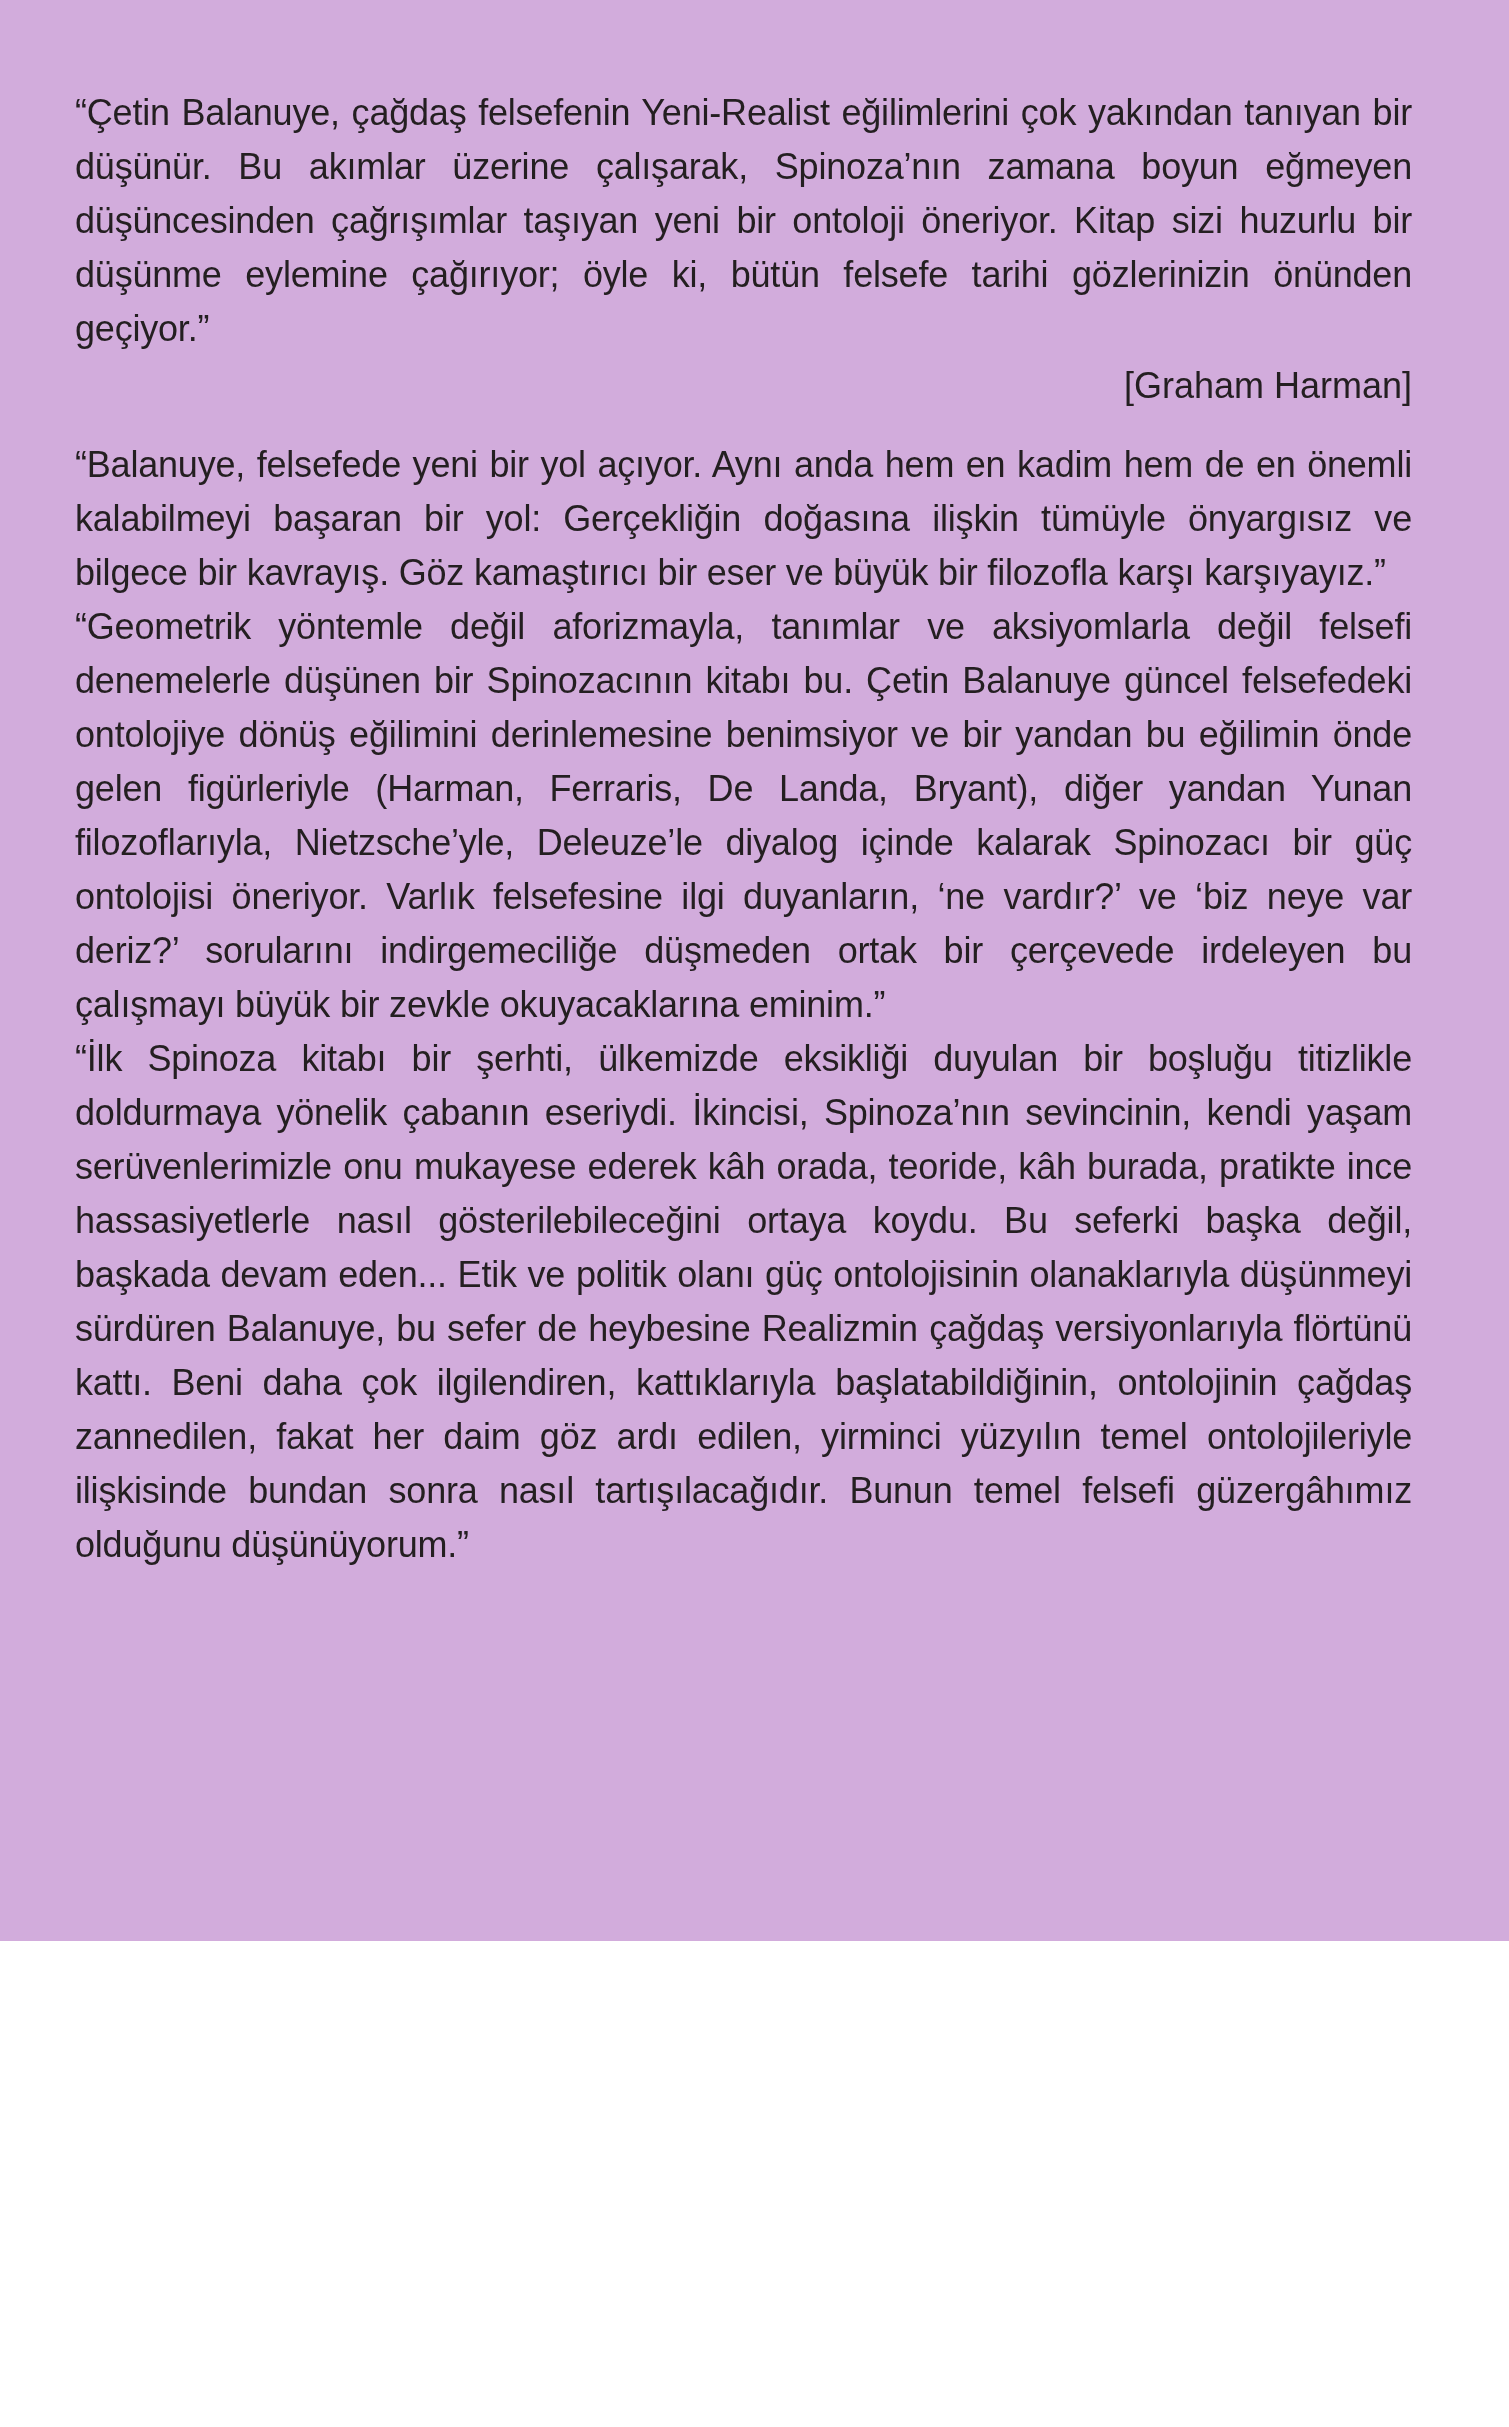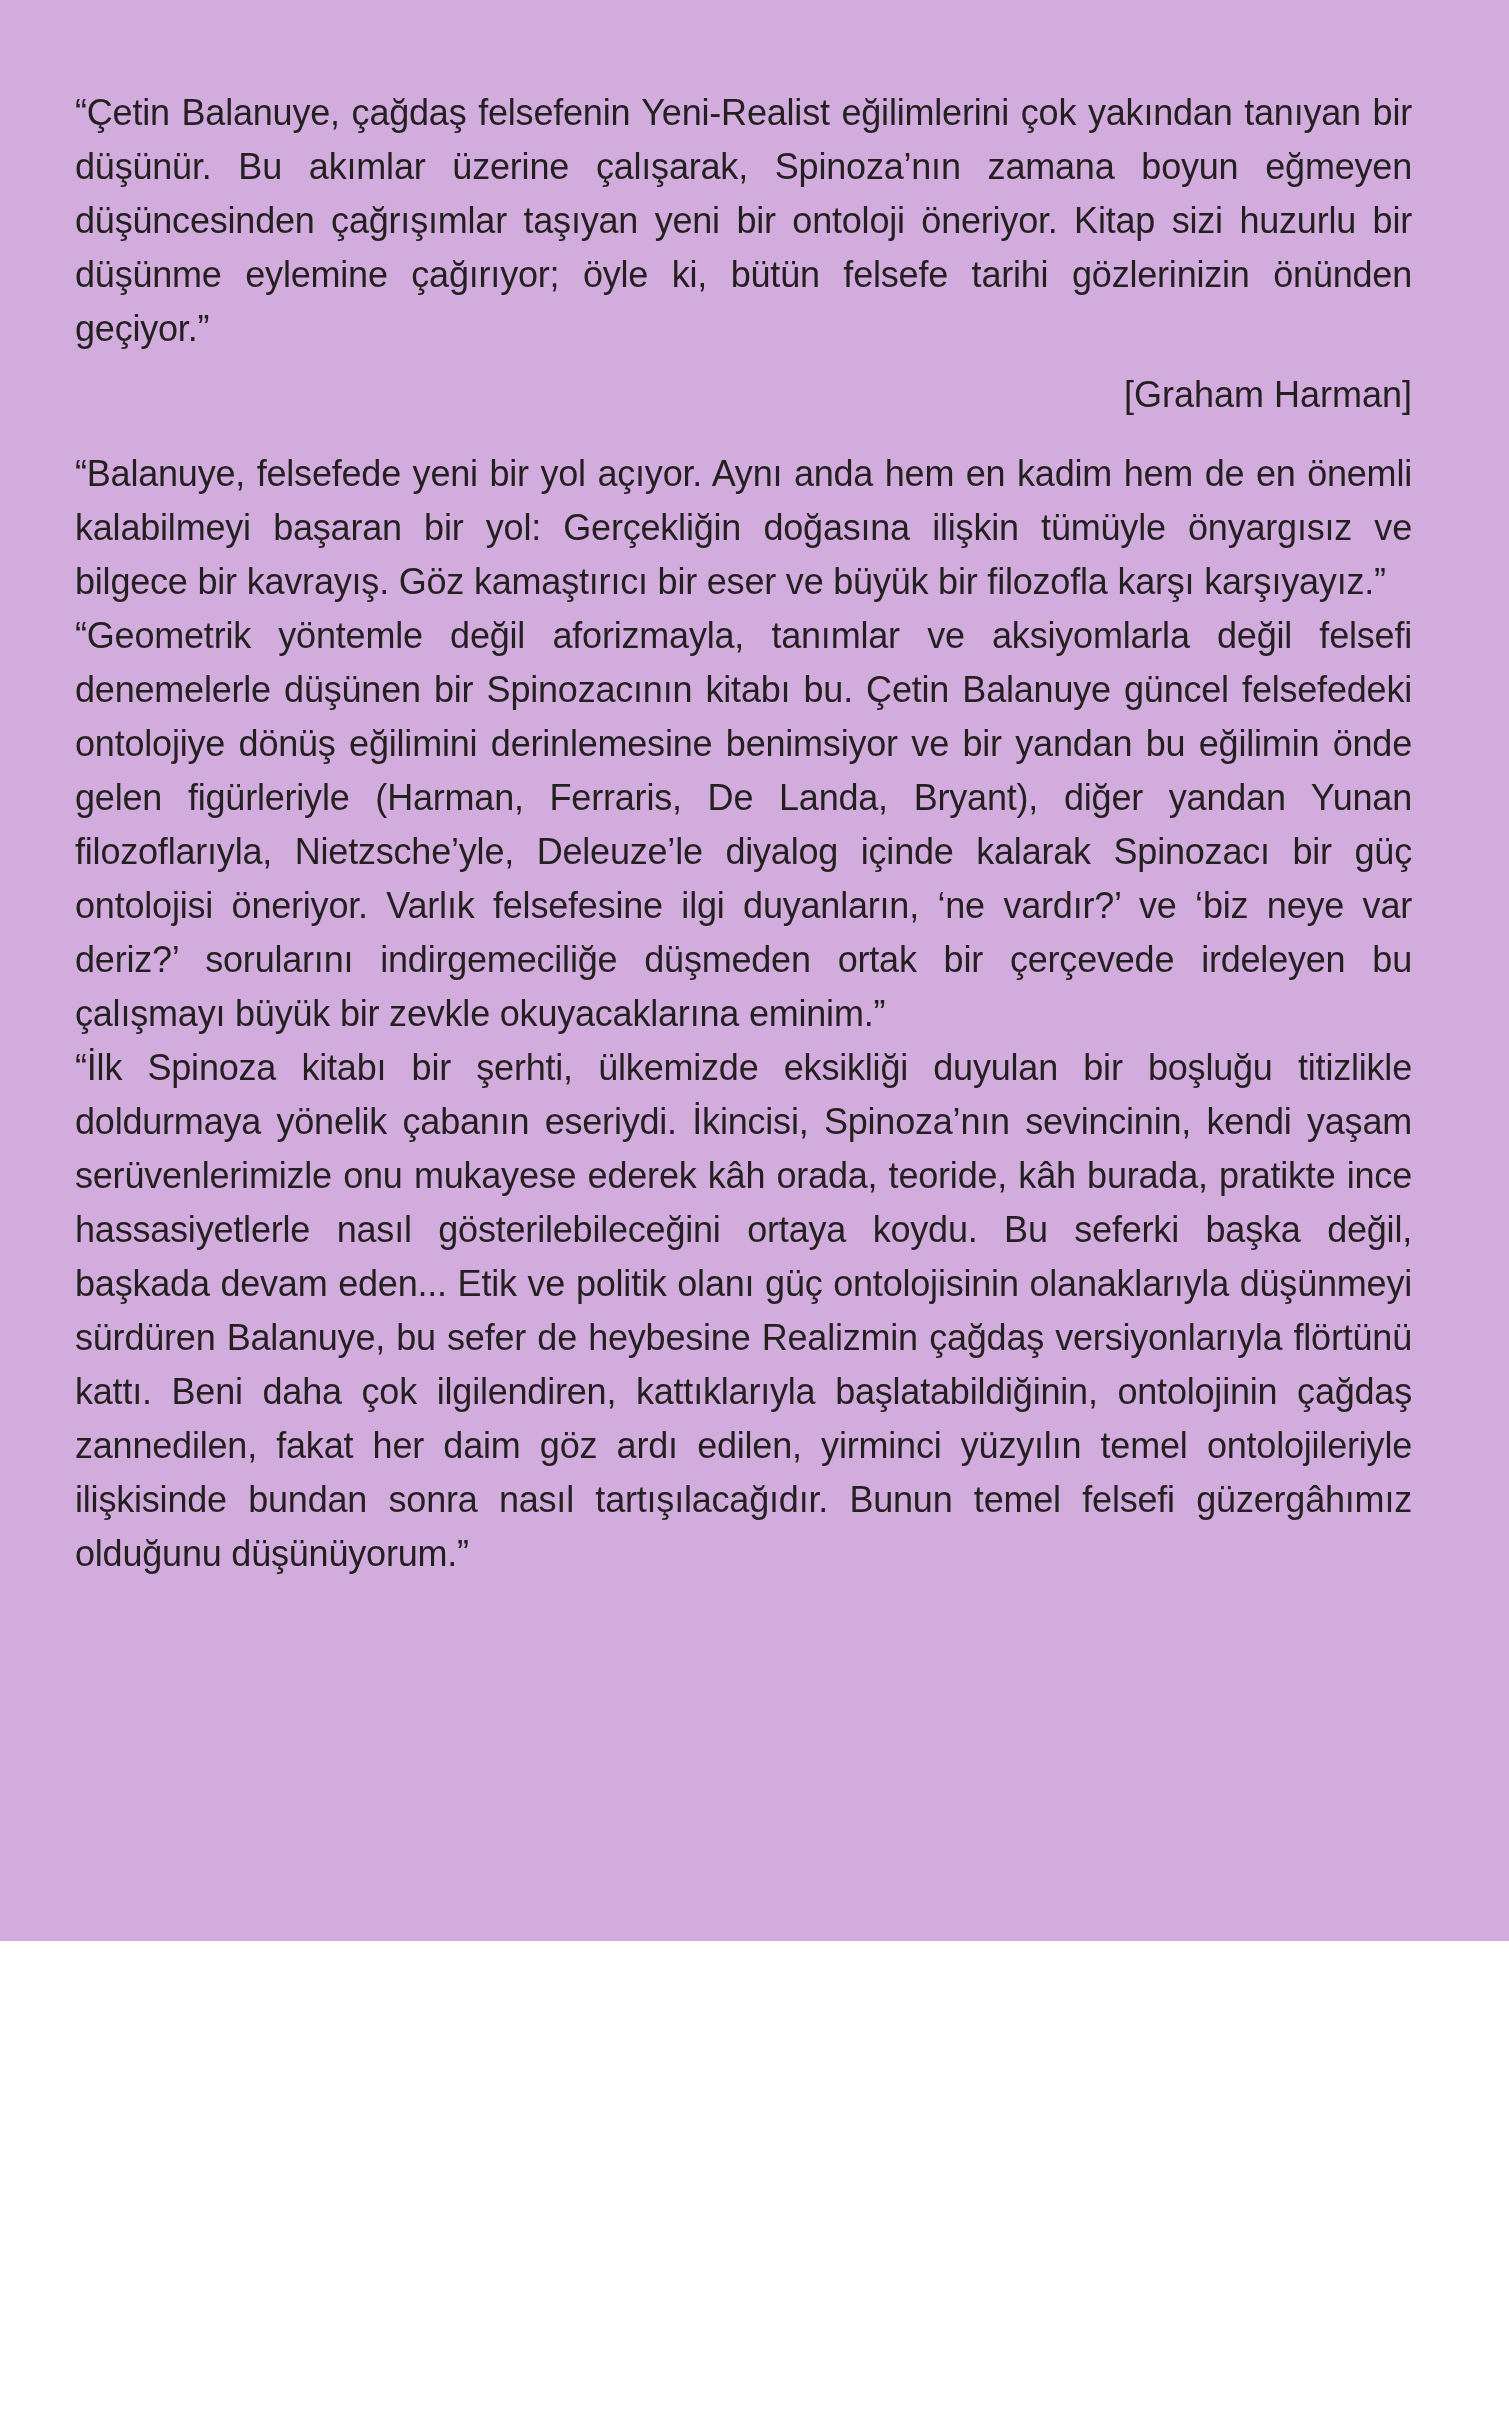--- a/index.html
+++ b/index.html
@@ -23,21 +23,21 @@
     line-height: 54px;
     letter-spacing: -0.2px;
     text-align: justify;
     text-justify: inter-word;
     margin: 0;
   }
   .attribution {
     font-size: 36px;
     line-height: 54px;
     text-align: right;
-    margin: 12px 0 25px 0;
+    margin: 3px 0 25px 0;
   }
   .barcode-box {
     position: absolute;
     left: 537px;
     top: 2119px;
     width: 330px;
     height: 194px;
     background: #ffffff;
     display: flex;
     flex-direction: column;

